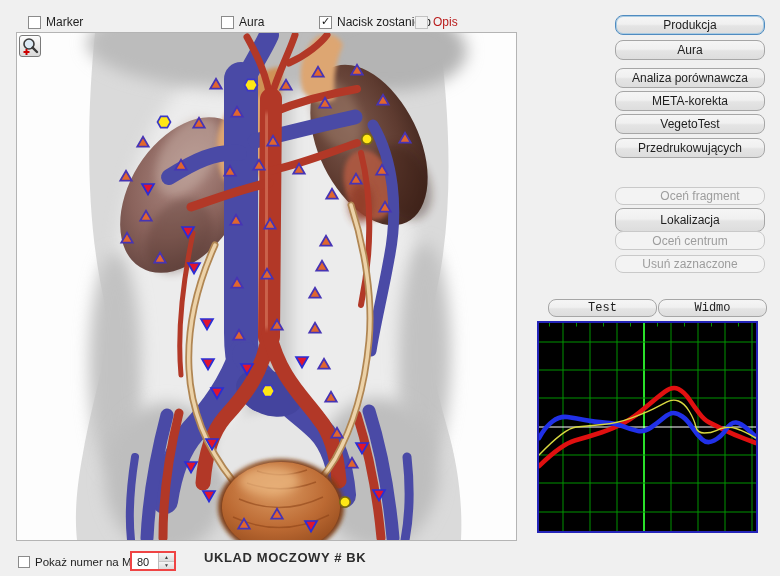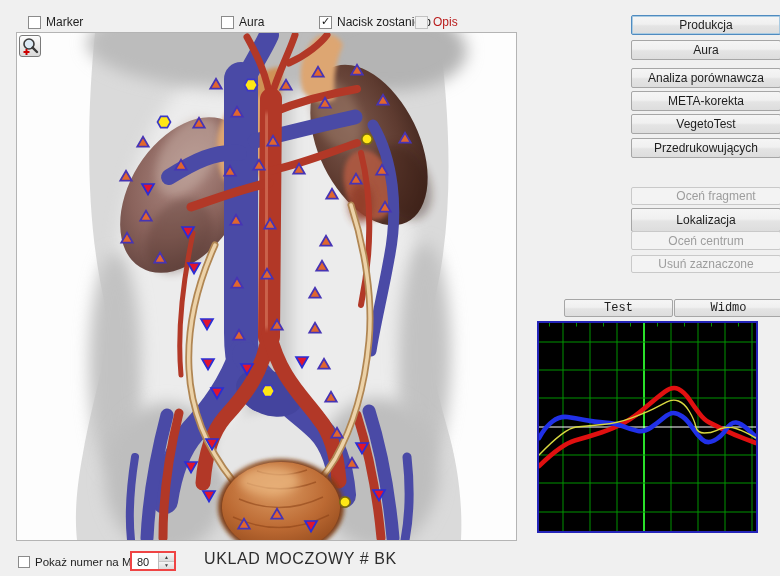--- a/index.html
+++ b/index.html
@@ -23,39 +23,39 @@
   
   #image-panel{left:16px;top:32px;width:501px;height:509px;background:#fdfdfd;
                border:1px solid #b4b4b4;box-sizing:border-box;}
   #zoom-tool{left:2px;top:2px;width:22px;height:22px;border:1px solid #7a7a7a;border-radius:3px;
              background:linear-gradient(to bottom,#fdfdfd,#d9d9d9);z-index:30;padding:0;cursor:pointer;}
   #anatomy{left:0;top:0;}
 
   
   .win-btn{position:absolute;left:615px;width:150px;height:20px;box-sizing:border-box;
     background:linear-gradient(to bottom,#f5f5f5 0%,#f0f0f0 45%,#e4e4e4 55%,#dddddd 100%);
-    border:1px solid #a6a6a6;border-radius:2px;font-family:inherit;font-size:12px;color:#1e1e1e;
-    text-align:center;padding:0;line-height:18px;cursor:pointer;margin-left:16px;}
+    border:1px solid #a6a6a6;border-radius:8px;font-family:inherit;font-size:12px;color:#1e1e1e;
+    text-align:center;padding:0;line-height:18px;cursor:pointer;}
   .win-btn.focused{border-color:#4f8bc0;box-shadow:0 0 0 1px #a9cbe2 inset;}
   .win-btn.disabled{background:#f3f3f3;border-color:#c9c9c9;color:#9d9d9d;cursor:default;}
   .win-btn.small{width:109px;height:18px;line-height:16px;font-family:Liberation Mono, monospace;}
 
   
   #graph-frame{left:537px;top:321px;width:221px;height:212px;border:2px solid #2424b8;
                background:#000;box-sizing:border-box;}
 
   
   #footer-spinner{left:130px;top:551px;width:46px;height:20px;border:2px solid #ef4444;background:#fff;
                   box-sizing:border-box;display:flex;}
   #spinner-value{flex:1;font-size:11px;padding:3px 0 0 5px;color:#1a1a1a;}
   #spinner-btns{width:15px;display:flex;flex-direction:column;border-left:1px solid #bdbdbd;}
   .spin-btn{flex:1;background:linear-gradient(to bottom,#f4f4f4,#dcdcdc);border:none;border-bottom:1px solid #c6c6c6;
             font-size:5px;line-height:4px;color:#444;padding:0;cursor:pointer;}
   .spin-btn:last-child{border-bottom:none;}
-  #panel-title{left:204px;top:550px;font-size:16px;color:#2d2d2d;letter-spacing:0.6px;}
+  #panel-title{left:204px;top:550px;font-size:13px;color:#2d2d2d;letter-spacing:0.6px;font-weight:bold;}
   #footer-cb{top:556px;left:18px;}
   #footer-cb .cb-box{width:12px;height:12px;}
   #footer-cb .cb-label{font-size:11.5px;}
 </style>
 </head>
 <body>
 
 <div class="cb-row-item" style="left:28px;">
   <span class="cb-box"></span>
   <span class="cb-label">Marker</span>

